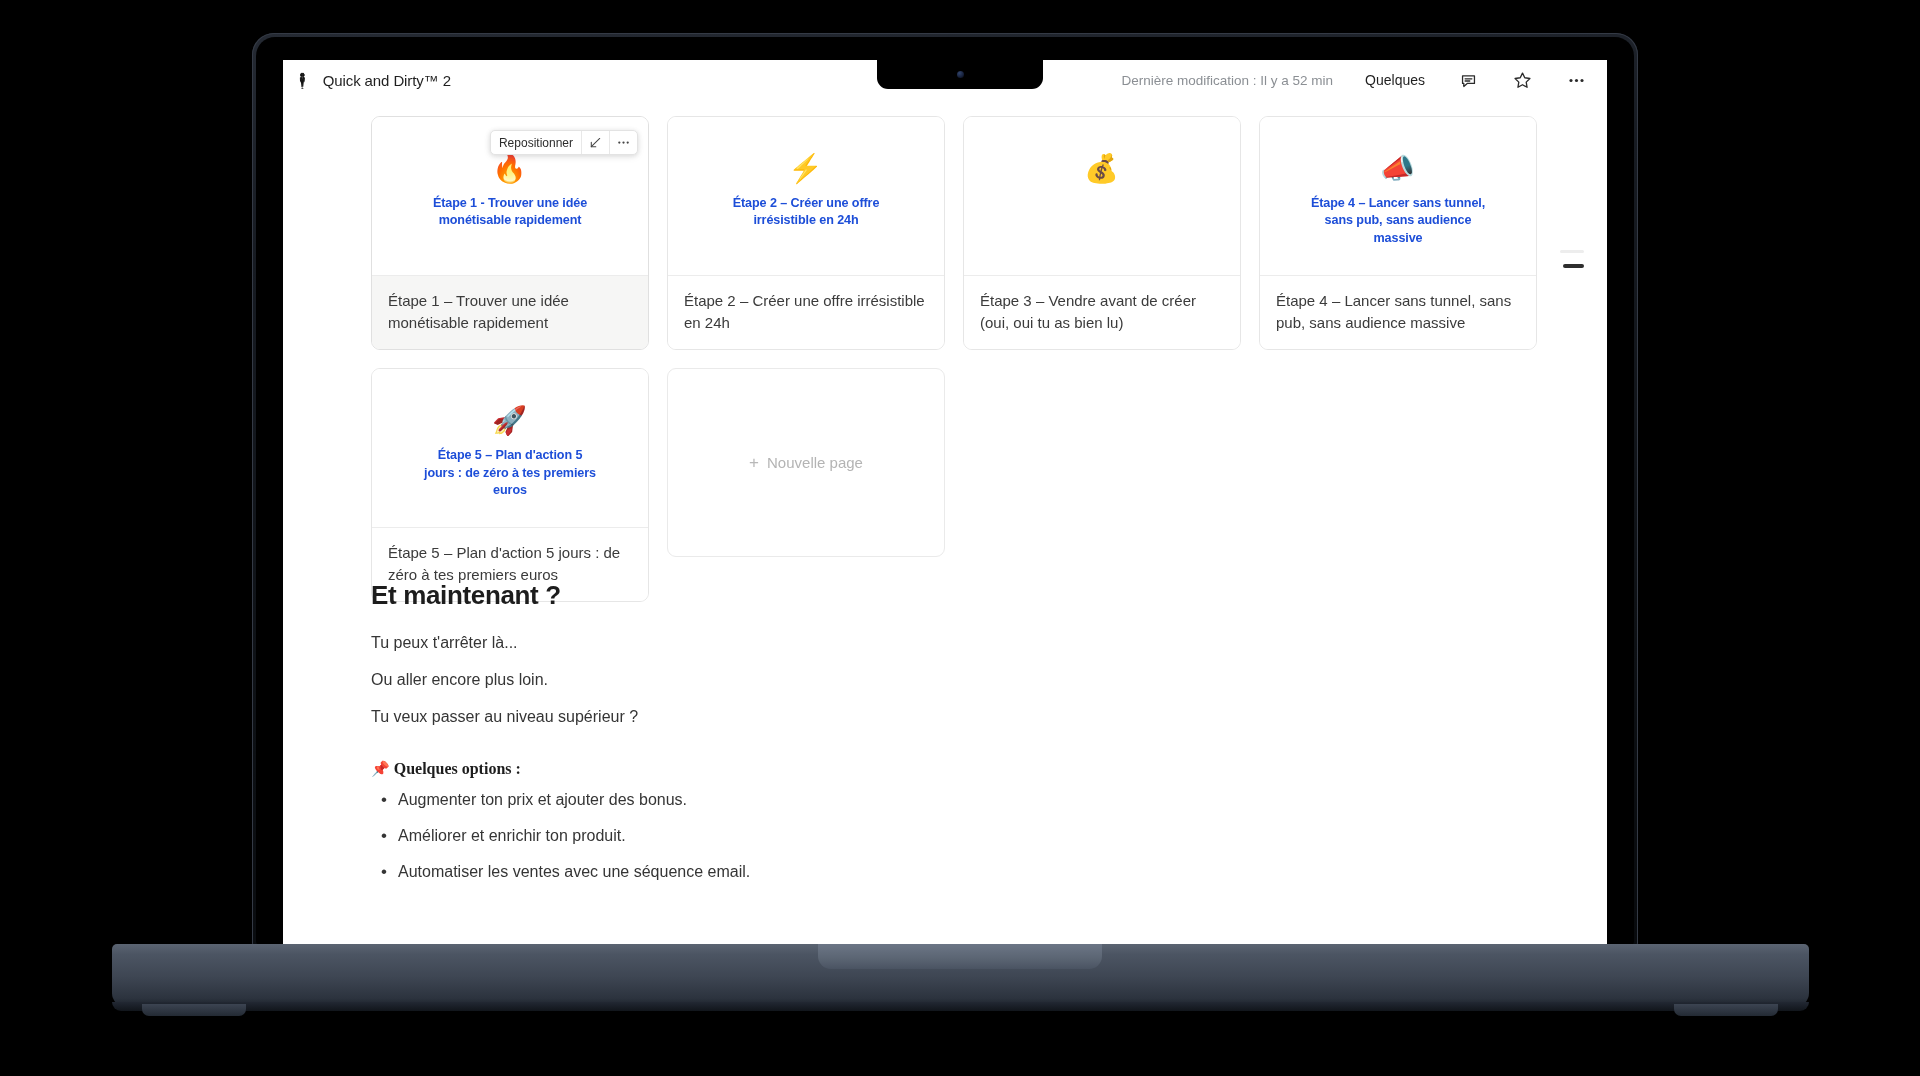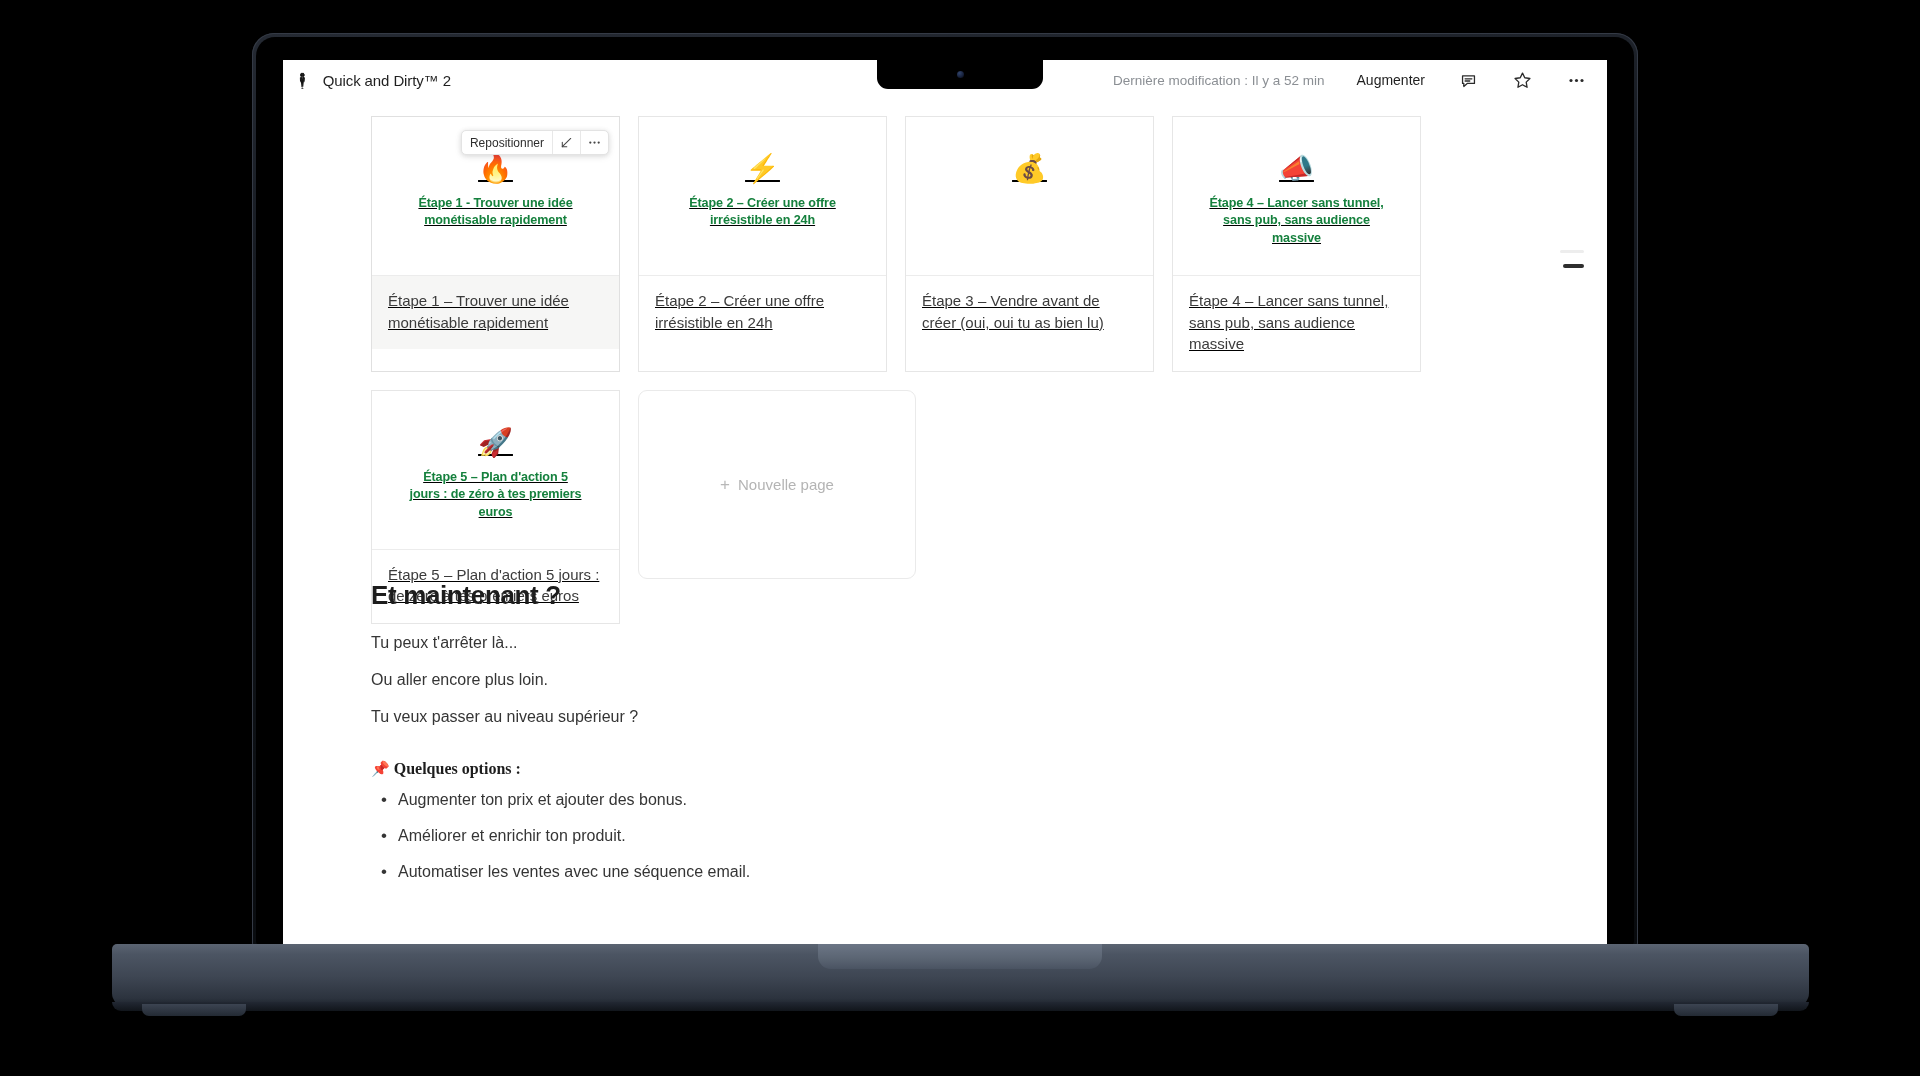--- a/index.html
+++ b/index.html
@@ -184,46 +184,45 @@
     position: absolute;
     left: 88px;
     top: 16px;
     width: 1172px;
     display: flex;
     flex-wrap: wrap;
     gap: 18px 18px;
   }
   .page-card {
     position: relative;
-    width: 249px;
+    width: 278px;
     background: #ffffff;
     border: 1px solid #e6e6e6;
-    border-radius: 0;
+    border-radius: 9px;
     overflow: hidden;
     cursor: pointer;
-    text-decoration: underline;
   }
   .card-preview {
     height: 159px;
     display: flex;
     flex-direction: column;
     align-items: center;
     padding-top: 38px;
     border-bottom: 1px solid #ececec;
     background: #ffffff;
   }
   .card-preview-emoji {
     font-size: 28px;
     line-height: 1;
     margin-bottom: 12px;
   }
   .card-preview-title {
     font-size: 12.6px;
     font-weight: bold;
-    color: #15803d;
+    color: #1d4ed8;
     text-align: center;
     line-height: 1.38;
     max-width: 175px;
     letter-spacing: -0.1px;
   }
   .card-caption {
     padding: 14px 16px 16px 16px;
     font-size: 15px;
     color: #3b3b3b;
     line-height: 1.44;
@@ -375,21 +374,21 @@
 
   <div id="screen">
 
     <div id="app-header">
       <div id="header-left">
         <span id="doc-emoji">🕴</span>
         <span id="doc-title">Quick and Dirty™ 2</span>
       </div>
       <div id="header-right">
         <span id="last-modified">Dernière modification : Il y a 52 min</span>
-        <span id="share-button">Augmenter</span>
+        <span id="share-button">Quelques</span>
         <span class="header-icon">
           <svg width="17" height="17" viewBox="0 0 20 20" fill="none" stroke="currentColor" stroke-width="1.5">
             <path d="M3 4.5h14v9H8.5L4.5 17v-3.5H3z" stroke-linejoin="round"></path>
             <path d="M6 8h8M6 10.6h5.5" stroke-linecap="round"></path>
           </svg>
         </span>
         <span class="header-icon">
           <svg width="19" height="19" viewBox="0 0 20 20" fill="none" stroke="currentColor" stroke-width="1.4">
             <path d="M10 2.2l2.4 4.9 5.4.8-3.9 3.8.9 5.4-4.8-2.6-4.8 2.6.9-5.4L2.2 7.9l5.4-.8z" stroke-linejoin="round"></path>
           </svg>

